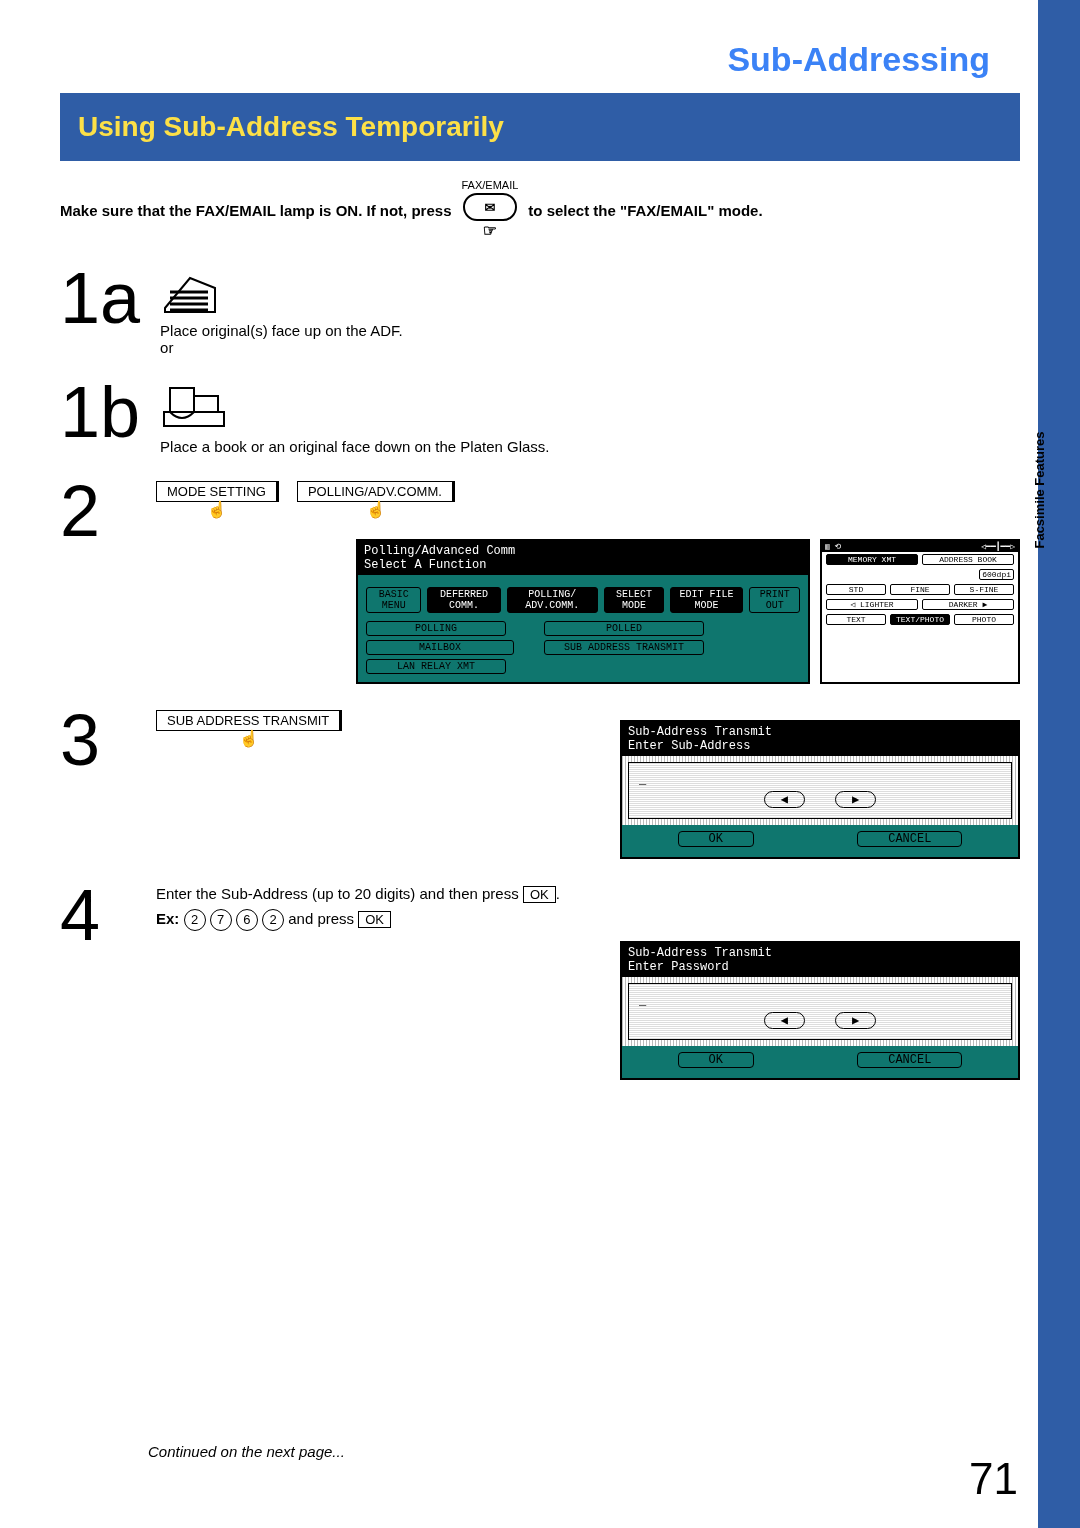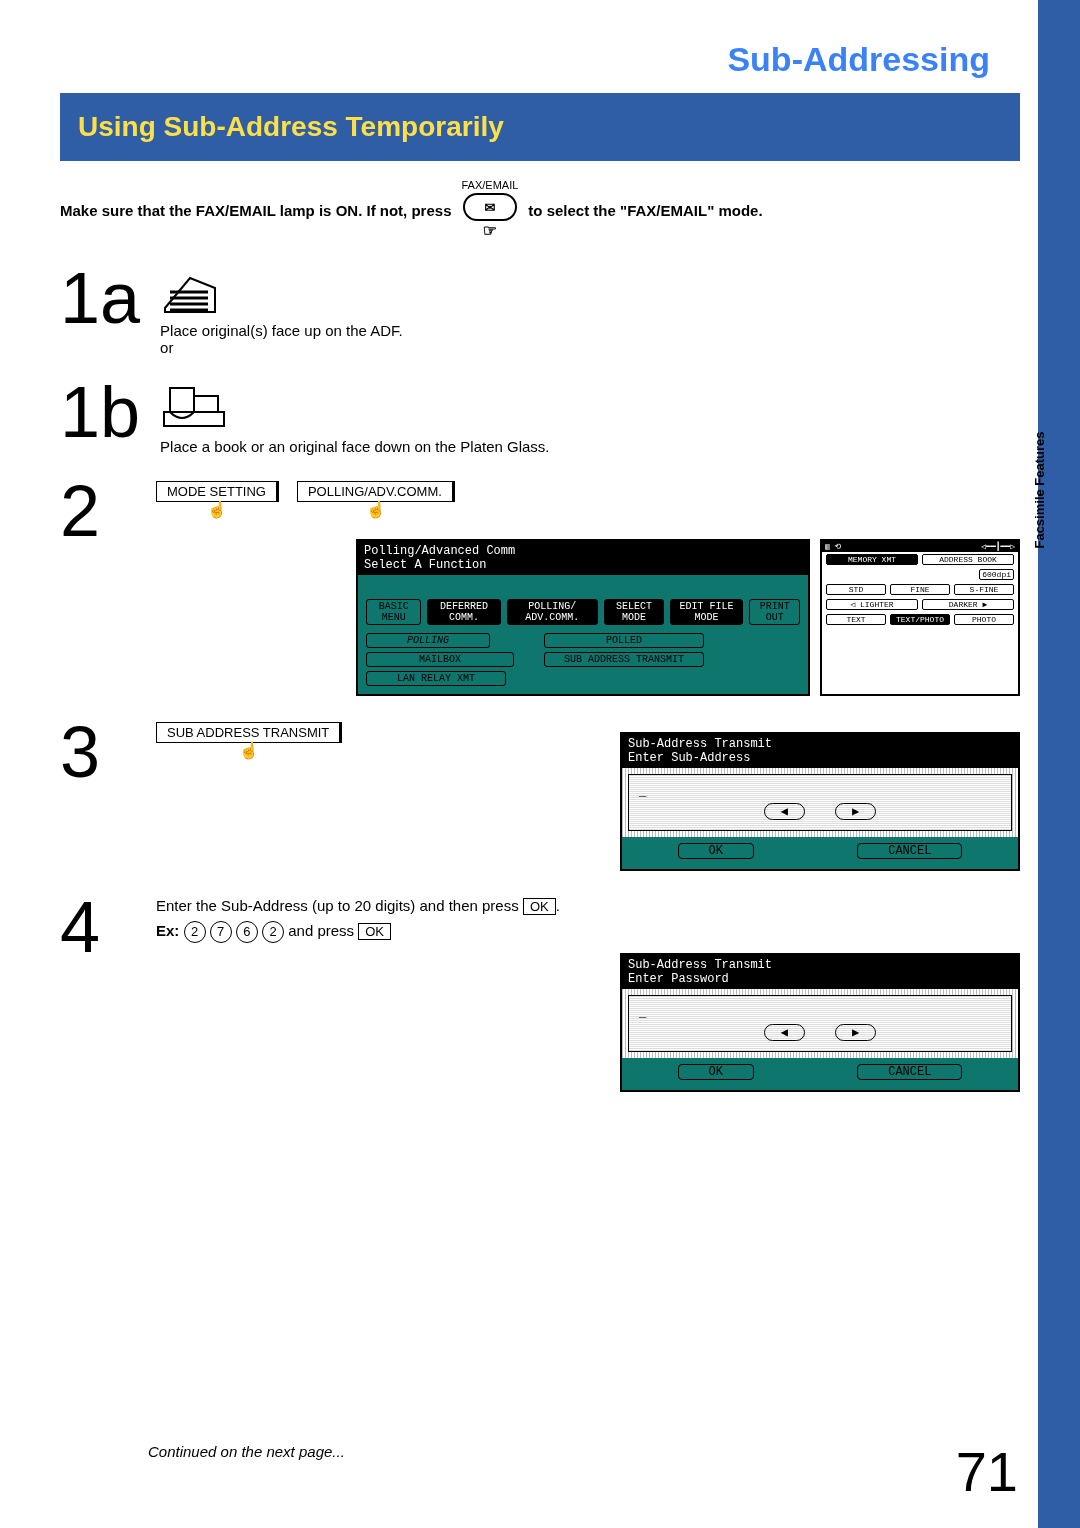--- a/index.html
+++ b/index.html
@@ -16,34 +16,34 @@
   .step-num { font-size: 72px; font-weight: normal; line-height: 1; min-width: 76px; }
   .step-body { flex: 1; font-size: 15px; padding-top: 6px; }
   .adf-icon svg, .platen-icon svg { display: block; }
   .ui-pill { display: inline-flex; align-items: center; border: 1px solid #000; padding: 2px 10px; font-size: 13px; }
   .ui-pill.r { border-right: 3px solid #000; }
   .finger { font-size: 16px; position: relative; top: -2px; }
   .lcd-outer { border: 2px solid #000; padding: 0; }
   .lcd { background: #0f766e; font-family: "Courier New", monospace; font-size: 12px; color: #000; }
   .lcd-header { background: #000; color: #fff; padding: 3px 6px; white-space: pre; }
   .lcd-body { padding: 8px; }
-  .lcd-row { display: flex; gap: 6px; margin-top: 16px; }
+  .lcd-row { display: flex; gap: 6px; margin-top: 4px; }
   .tbtn { border: 1px solid #000; border-radius: 3px; padding: 1px 4px; font-size: 10px; text-align: center; }
   .tbtn.dark { background: #000; color: #fff; }
   .hatch { background: repeating-linear-gradient(0deg,#ddd 0 1px,#fff 1px 2px); border: 1px solid #000; }
   .lcd-screen2 { display: flex; gap: 10px; }
   .side-lcd { width: 200px; border-left: 2px solid #000; font-family: "Courier New", monospace; font-size: 9px; }
   .side-lcd .hdr { background:#000; color:#fff; padding:1px 3px; display:flex; justify-content:space-between; font-size:8px; }
   .side-row { display:flex; gap:4px; padding:2px 4px; }
   .sbtn { border:1px solid #000; border-radius:2px; padding:0 2px; font-size:8px; text-align:center; flex:1; }
   .sbtn.dark { background:#000; color:#fff; }
   .circle-key { display: inline-block; border: 1px solid #000; border-radius: 50%; width: 22px; height: 22px; text-align: center; line-height: 20px; font-size: 13px; }
   .ok-key { display: inline-block; border: 1px solid #000; padding: 0 6px; font-size: 13px; }
   .continued { font-style: italic; font-size: 15px; position: absolute; bottom: 68px; left: 148px; }
-  .pagenum { position: absolute; right: 62px; bottom: 24px; font-size: 56px; }
+  .pagenum { position: absolute; right: 62px; bottom: 24px; font-size: 44px; }
   .side-tab { position: absolute; right: 48px; top: 430px; transform: rotate(-90deg); transform-origin: right top; font-size: 13px; font-weight: bold; text-align: center; width: 120px; }
   .lcd-screen3 { margin-top: 10px; width: 400px; margin-left: auto; }
   .entry-line { padding: 10px; }
   .arrow-btn { border:1px solid #000; border-radius:10px; padding:0 16px; font-size:12px; }
   .okcancel { display:flex; justify-content: space-around; padding: 6px 4px 10px; }
   .wide-btn { border:1px solid #000; border-radius:4px; padding:0 30px; font-family:"Courier New",monospace; font-size:12px; }
   .shade { background: repeating-linear-gradient(90deg,#bbb 0 1px,#fff 1px 3px); padding:6px; }
 </style>
 </head>
 <body>
@@ -123,21 +123,21 @@
               <div class="lcd-row">
                 <span class="tbtn">BASIC MENU</span>
                 <span class="tbtn dark">DEFERRED COMM.</span>
                 <span class="tbtn dark">POLLING/ ADV.COMM.</span>
                 <span class="tbtn dark">SELECT MODE</span>
                 <span class="tbtn dark">EDIT FILE MODE</span>
                 <span class="tbtn">PRINT OUT</span>
               </div>
               <div style="display:flex; gap:30px; margin-top:8px;">
                 <div style="display:flex; flex-direction:column; gap:4px;">
-                  <span class="tbtn" style="width:124px;font-style:italic;">POLLING</span>
+                  <span class="tbtn" style="width:140px;">POLLING</span>
                   <span class="tbtn" style="width:148px;">MAILBOX</span>
                   <span class="tbtn" style="width:140px;">LAN RELAY XMT</span>
                 </div>
                 <div style="display:flex; flex-direction:column; gap:4px;">
                   <span class="tbtn" style="width:160px;">POLLED</span>
                   <span class="tbtn" style="width:160px;">SUB ADDRESS TRANSMIT</span>
                 </div>
               </div>
             </div>
           </div>

